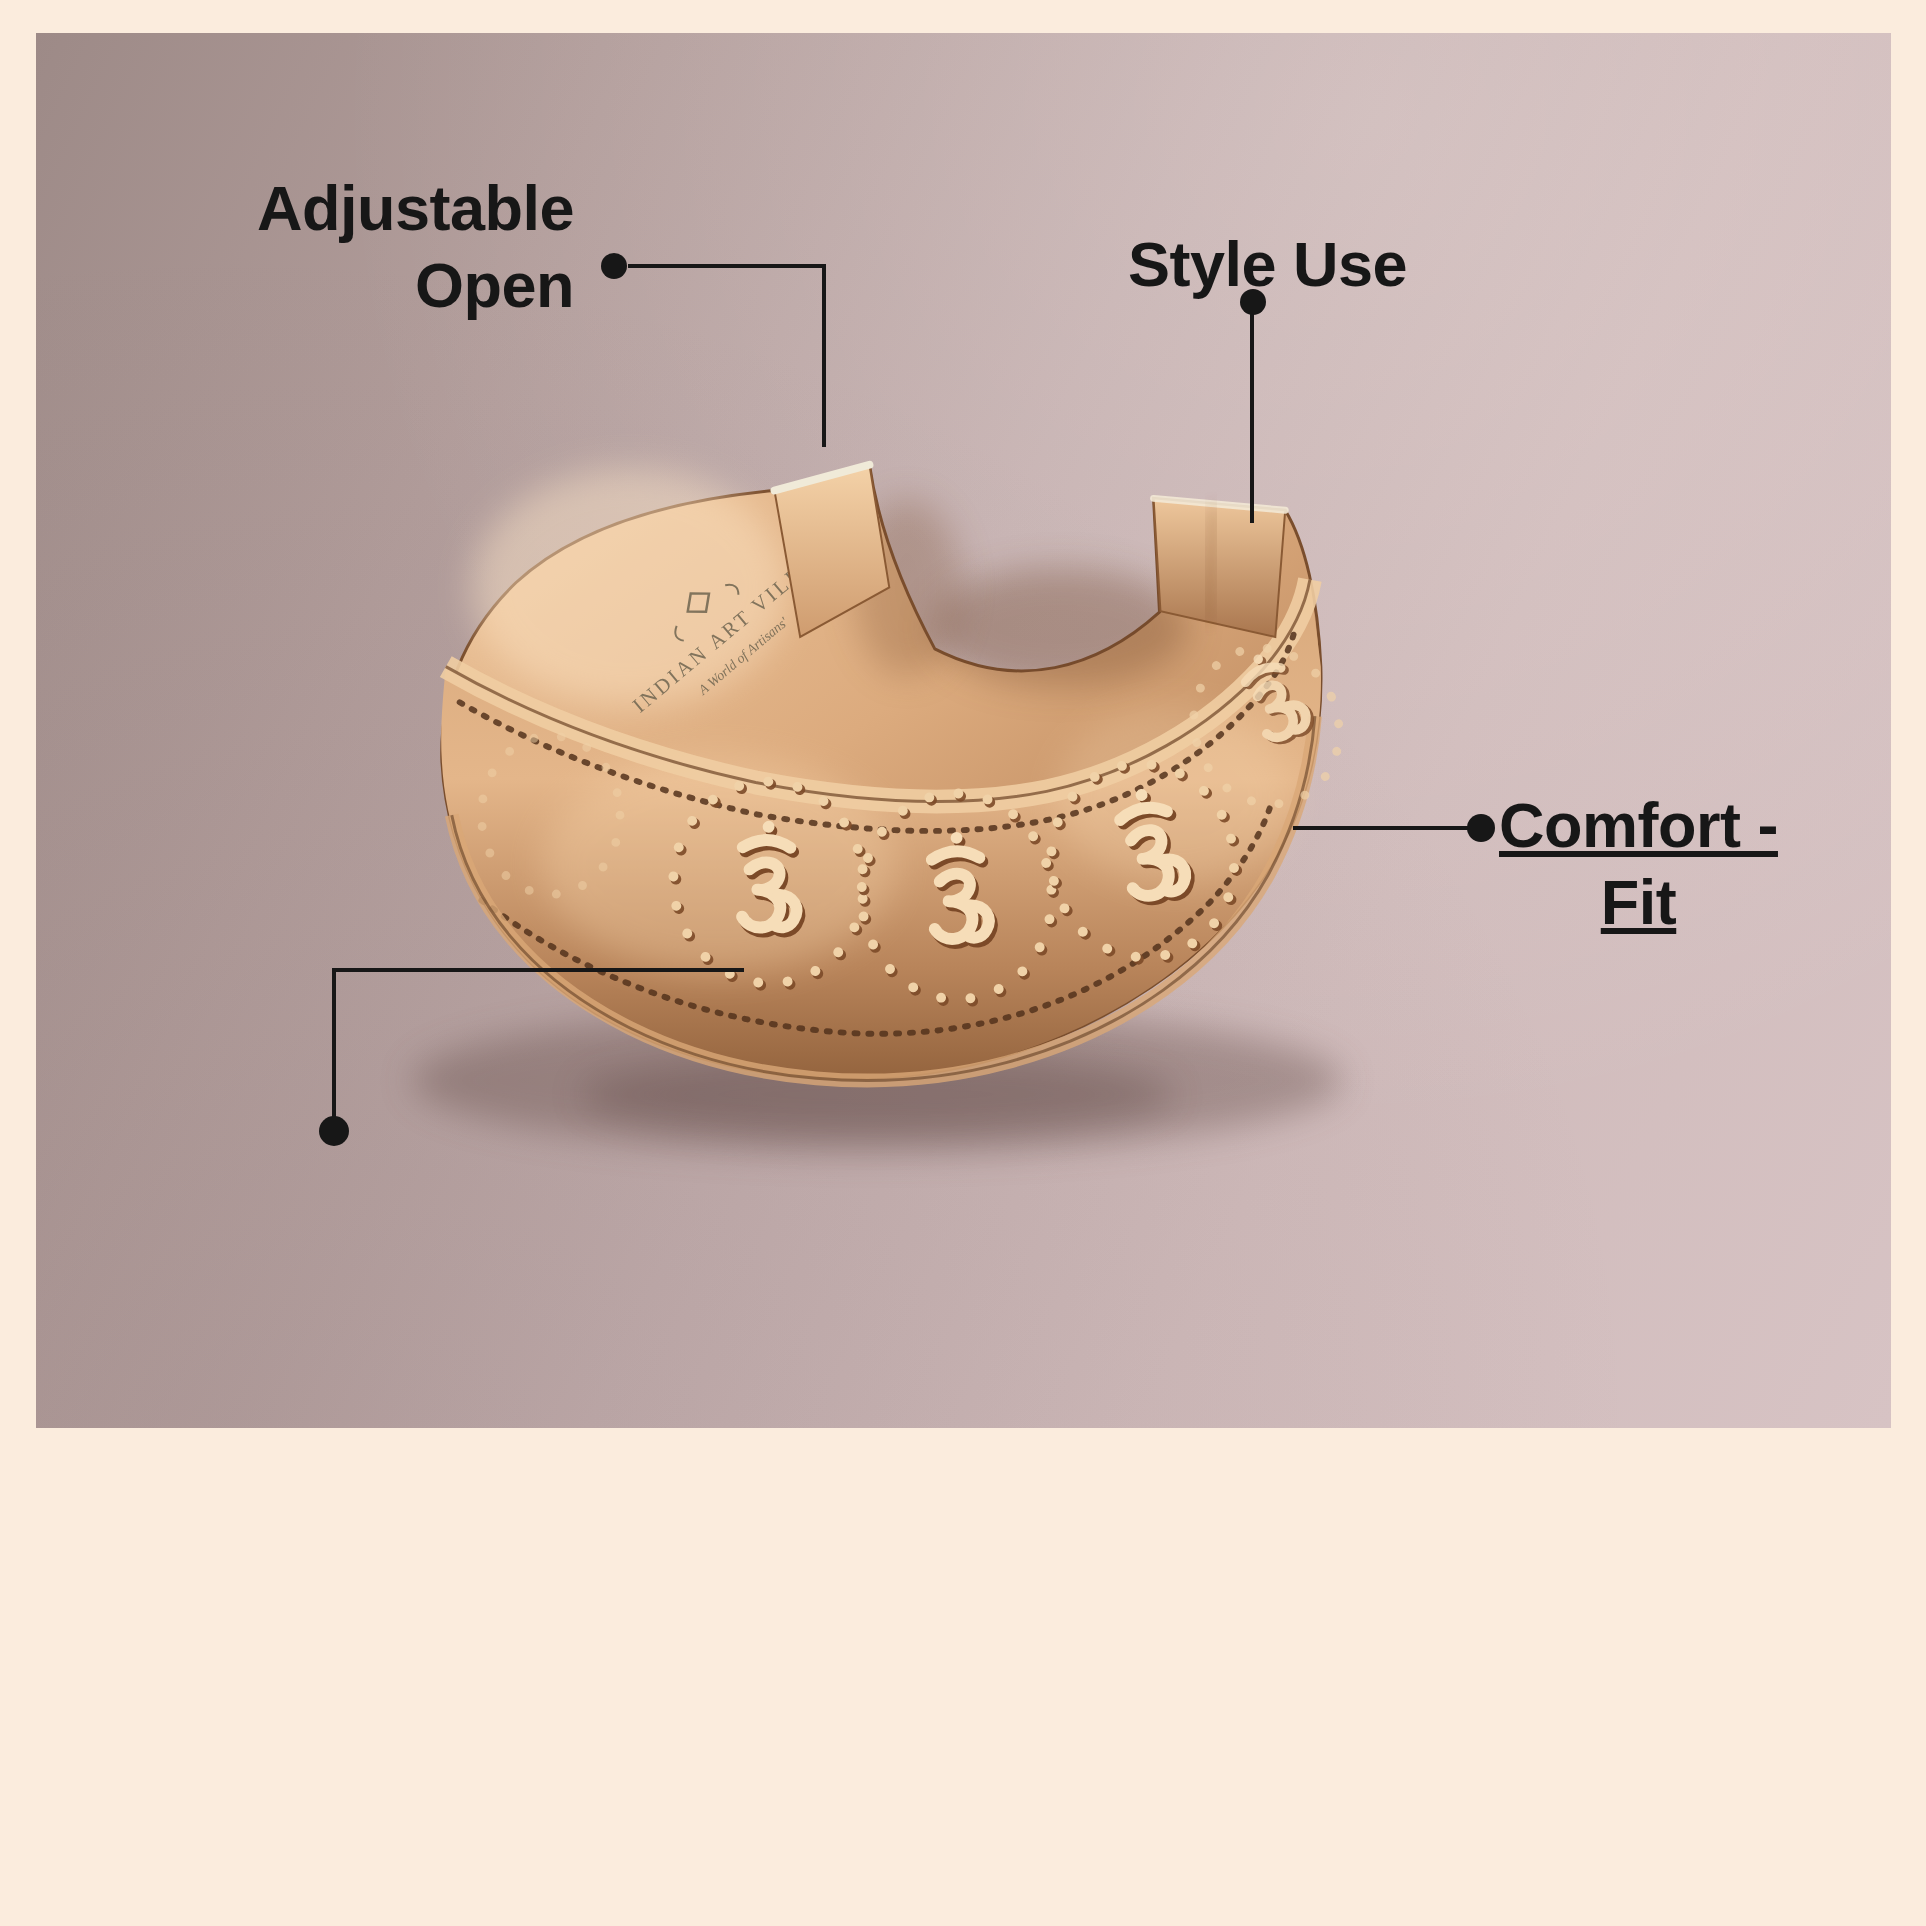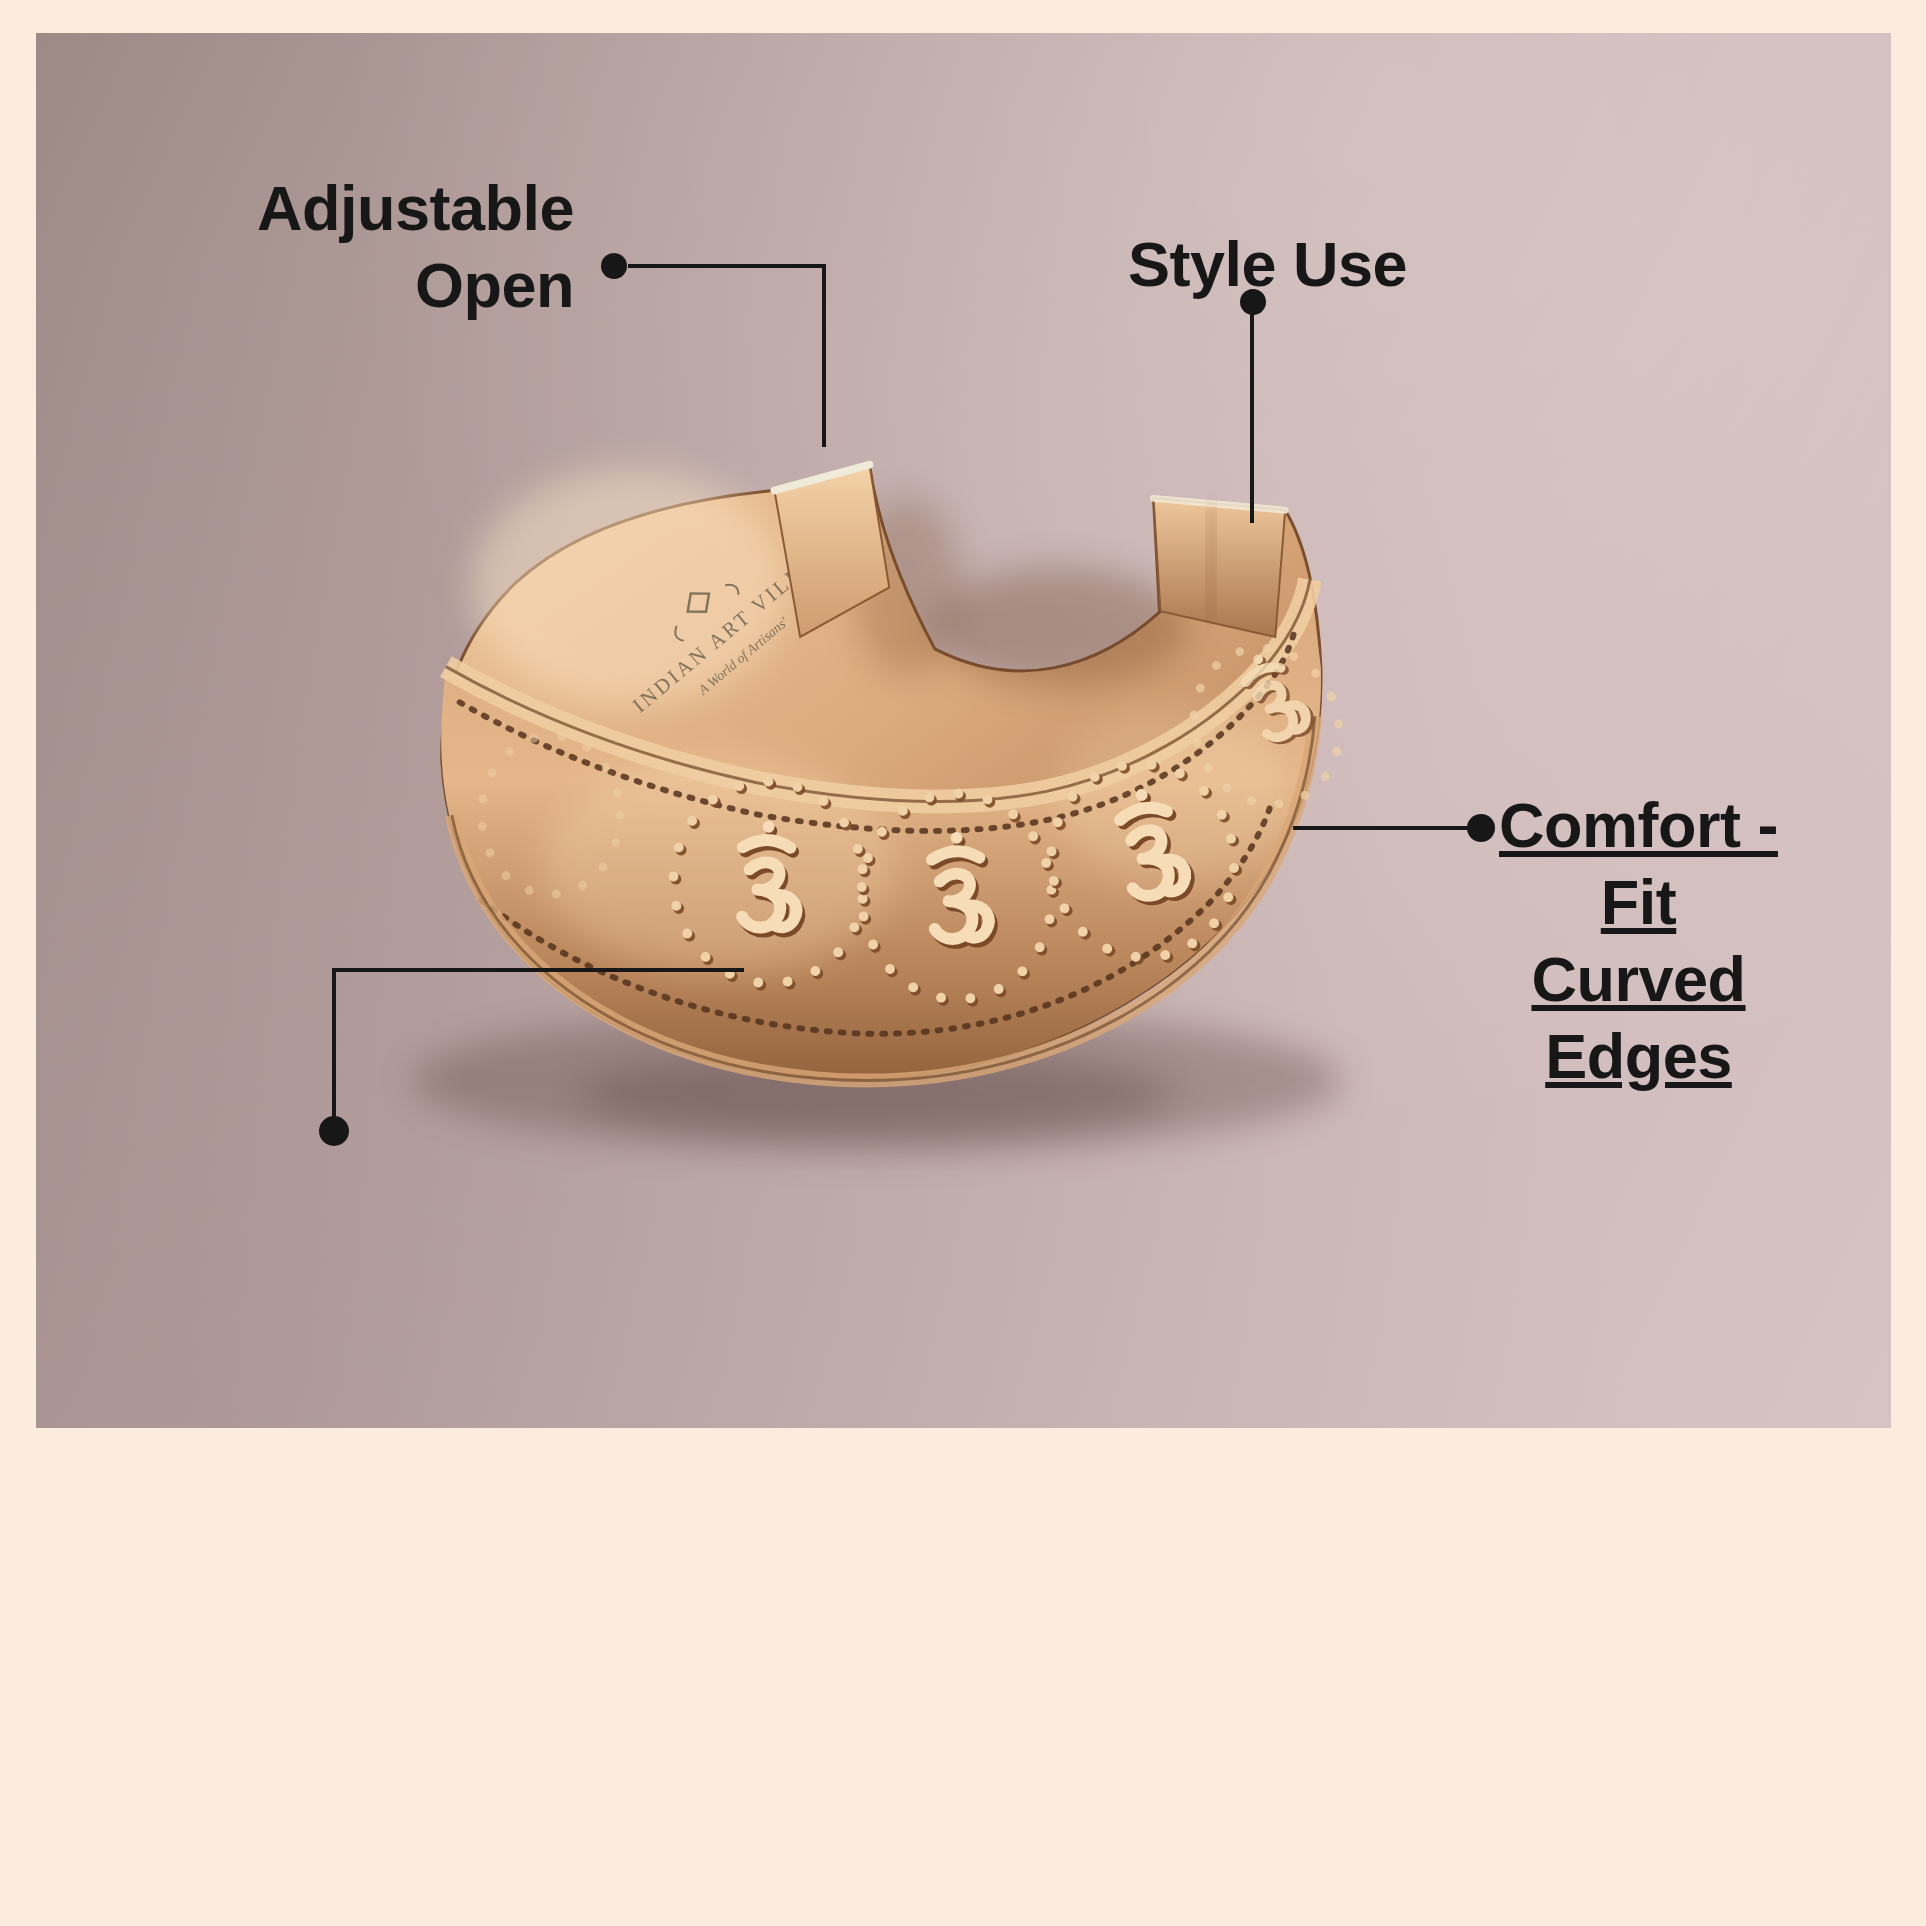--- a/index.html
+++ b/index.html
@@ -173,21 +173,20 @@
 <div class="cline" style="left:822px;top:264px;width:4px;height:183px;"></div>
 
 <div class="callout-label t-center" style="left:1020px;top:226px;width:495px;">
   <div>Style Use</div>
 </div>
 <div class="dot" style="left:1240px;top:289px;width:26px;height:26px;"></div>
 <div class="cline" style="left:1250px;top:313px;width:4px;height:210px;"></div>
 
 <div class="callout-label t-center" style="left:1490px;top:787px;width:297px;text-decoration:underline;">
   <div>Comfort -Fit</div>
-  <div>Curved Edges</div>
 </div>
 <div class="dot" style="left:1467px;top:814px;width:28px;height:28px;"></div>
 <div class="cline" style="left:1293px;top:826px;width:176px;height:4px;"></div>
 
 <div class="callout-label t-center" style="left:96px;top:1160px;width:495px;">
 </div>
 <div class="dot" style="left:319px;top:1116px;width:30px;height:30px;"></div>
 <div class="cline" style="left:332px;top:968px;width:412px;height:4px;"></div>
 <div class="cline" style="left:332px;top:968px;width:4px;height:152px;"></div>
 

